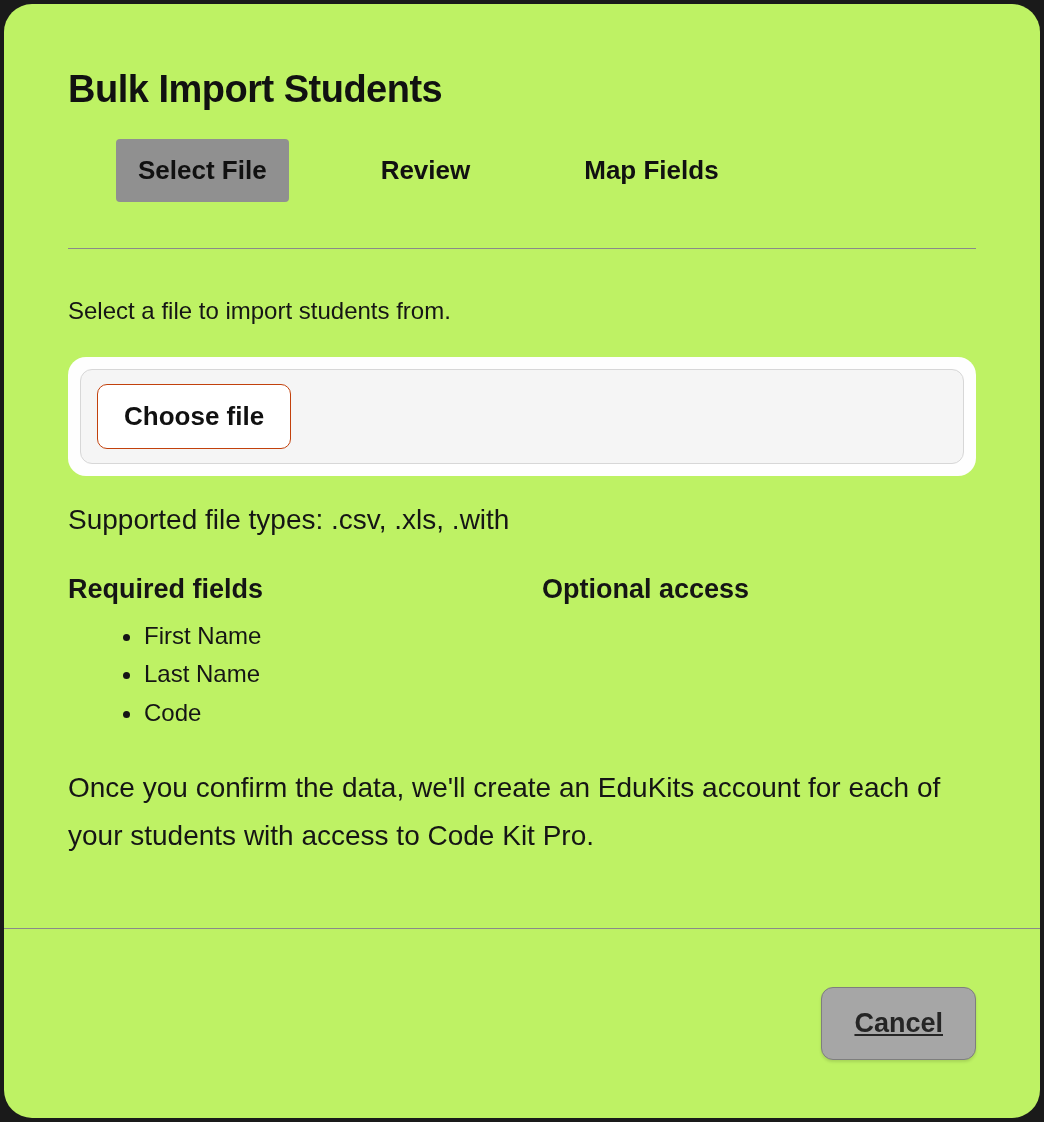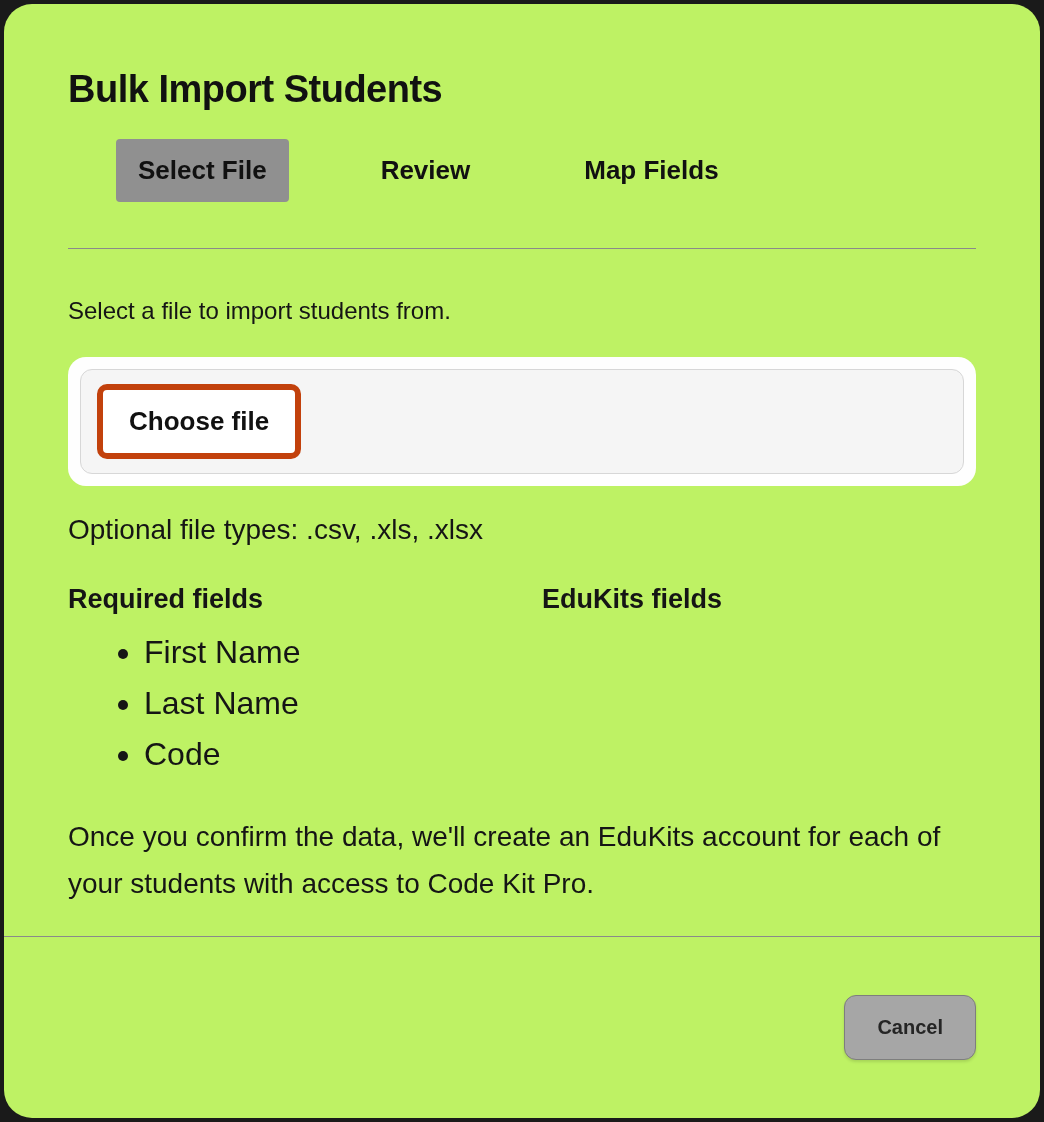--- a/index.html
+++ b/index.html
@@ -83,21 +83,21 @@
       background: #f5f5f5;
       border: 1px solid #d7d7d7;
       border-radius: 12px;
       padding: 14px 16px;
       display: flex;
       align-items: center;
       gap: 30px;
     }
     .choose-btn {
       background: #ffffff;
-      border: 6px solid #c2410c;
+      border: 1px solid #c2410c;
       border-radius: 10px;
       padding: 16px 26px;
       font-size: 26px;
       font-weight: 700;
       color: #111;
       cursor: pointer;
       font-family: inherit;
     }
     .file-status {
       font-size: 28px;
@@ -117,21 +117,21 @@
     .fields-heading {
       font-size: 27px;
       font-weight: 800;
       margin-bottom: 12px;
     }
     .fields-list {
       list-style: disc;
       padding-left: 76px;
     }
     .fields-list li {
-      font-size: 32px;
+      font-size: 24px;
       line-height: 1.6;
     }
     .note {
       font-size: 28px;
       line-height: 1.7;
       margin-top: 32px;
     }
     .footer-divider {
       height: 1px;
       background: #8a8a8a;
@@ -140,26 +140,27 @@
     .footer {
       padding: 58px 64px 58px 64px;
       display: flex;
       justify-content: flex-end;
     }
     .cancel-btn {
       background: #a6a6a6;
       border: 1px solid #7e7e7e;
       border-radius: 12px;
       padding: 20px 32px;
-      font-size: 20px;
+      font-size: 27px;
       font-weight: 800;
       color: #252525;
       cursor: pointer;
       font-family: inherit;
       box-shadow: 0 2px 3px rgba(0,0,0,0.12);
+      text-decoration: underline;
     }
   </style>
 </head>
 <body>
 
 <div class="modal">
 
   <div class="modal-header">
     <div class="header-row">
       <h1 class="title">Bulk Import Students</h1>
@@ -175,33 +176,33 @@
 
   <div class="content">
     <p class="prompt">Select a file to import students from.</p>
 
     <div class="file-picker-outer">
       <div class="file-picker-inner">
         <button class="choose-btn">Choose file</button>
       </div>
     </div>
 
-    <p class="supported">Optional file types: .csv, .xls, .xlsx</p>
+    <p class="supported">Supported file types: .csv, .xls, .with</p>
 
     <div class="fields-row">
       <div class="fields-col">
         <div class="fields-heading">Required fields</div>
         <ul class="fields-list">
           <li>First Name</li>
           <li>Last Name</li>
           <li>Code</li>
         </ul>
       </div>
       <div class="fields-col">
-        <div class="fields-heading">EduKits fields</div>
+        <div class="fields-heading">Optional access</div>
       </div>
     </div>
 
     <p class="note">Once you confirm the data, we'll create an EduKits account for each of your students with access to Code Kit Pro.</p>
   </div>
 
   <div class="footer-divider"></div>
 
   <div class="footer">
     <button class="cancel-btn">Cancel</button>

